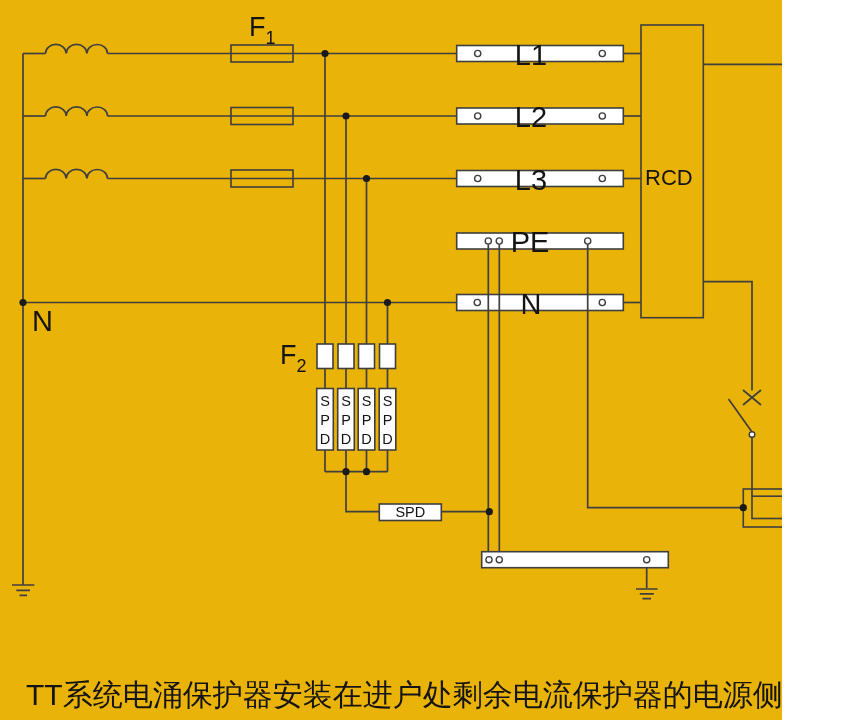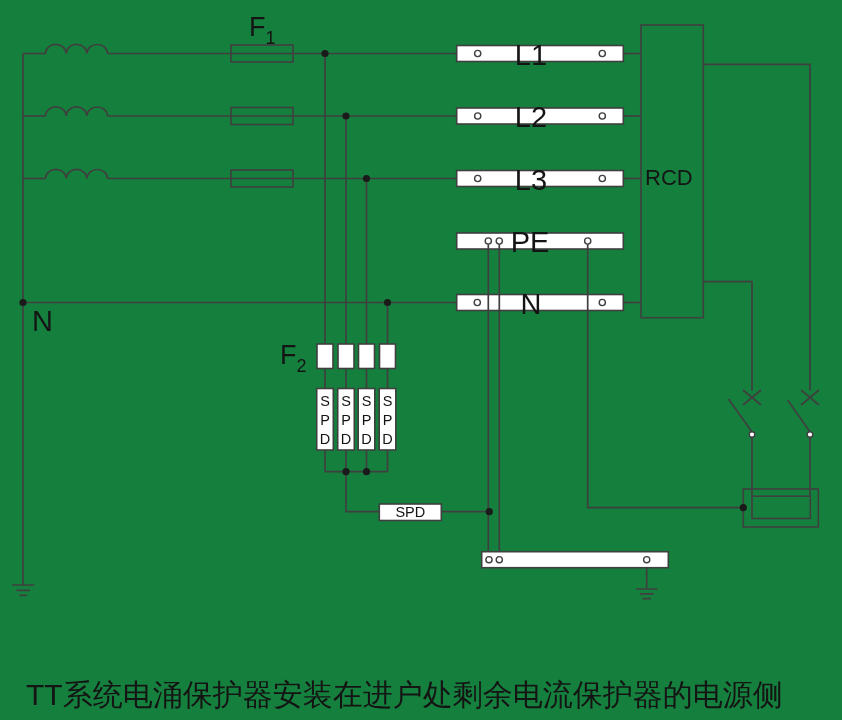--- a/index.html
+++ b/index.html
@@ -2,23 +2,23 @@
 <html><head>
 <meta charset="utf-8">
 <style>
   html, body {
     margin: 0;
     padding: 0;
     background: #ffffff;
   }
   .stage {
     position: relative;
-    width: 842px;
+    width: 782px;
     height: 720px;
-    background: #15803d;
+    background: #eab308;
     overflow: hidden;
     font-family: "Liberation Sans", sans-serif;
     text-align: center;
   }
   svg { display: block; }
   text {
     font-family: "Liberation Sans", "DejaVu Sans", sans-serif;
     fill: #141414;
   }
   .wire { stroke: #3f3f3f; stroke-width: 1.7; fill: none; }

